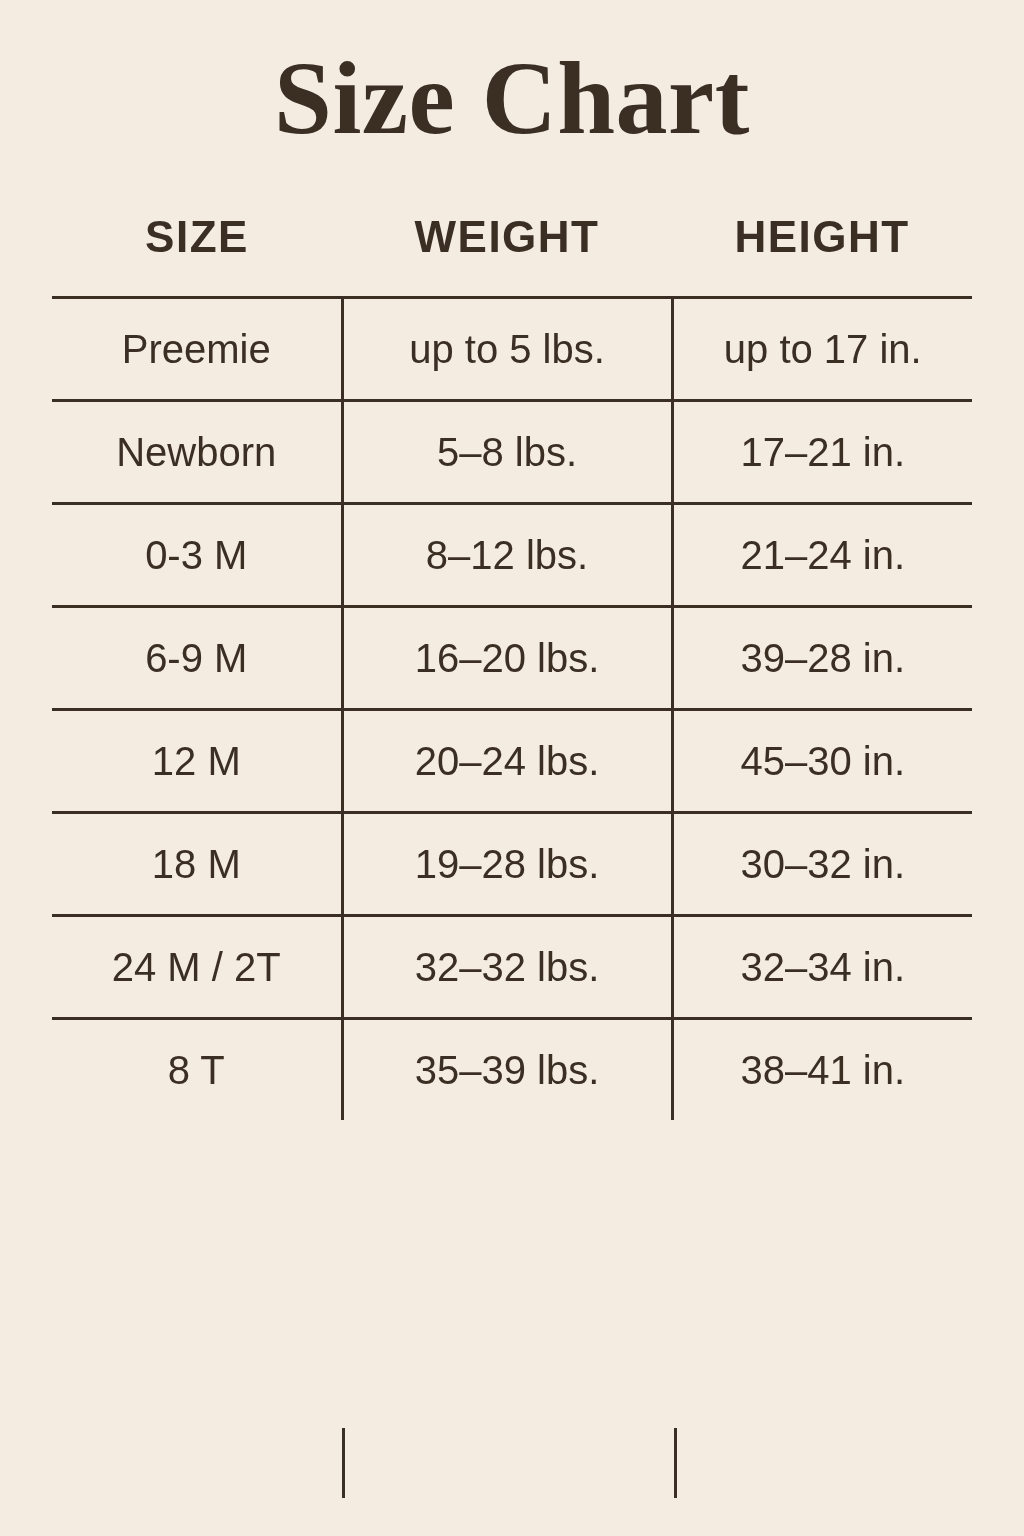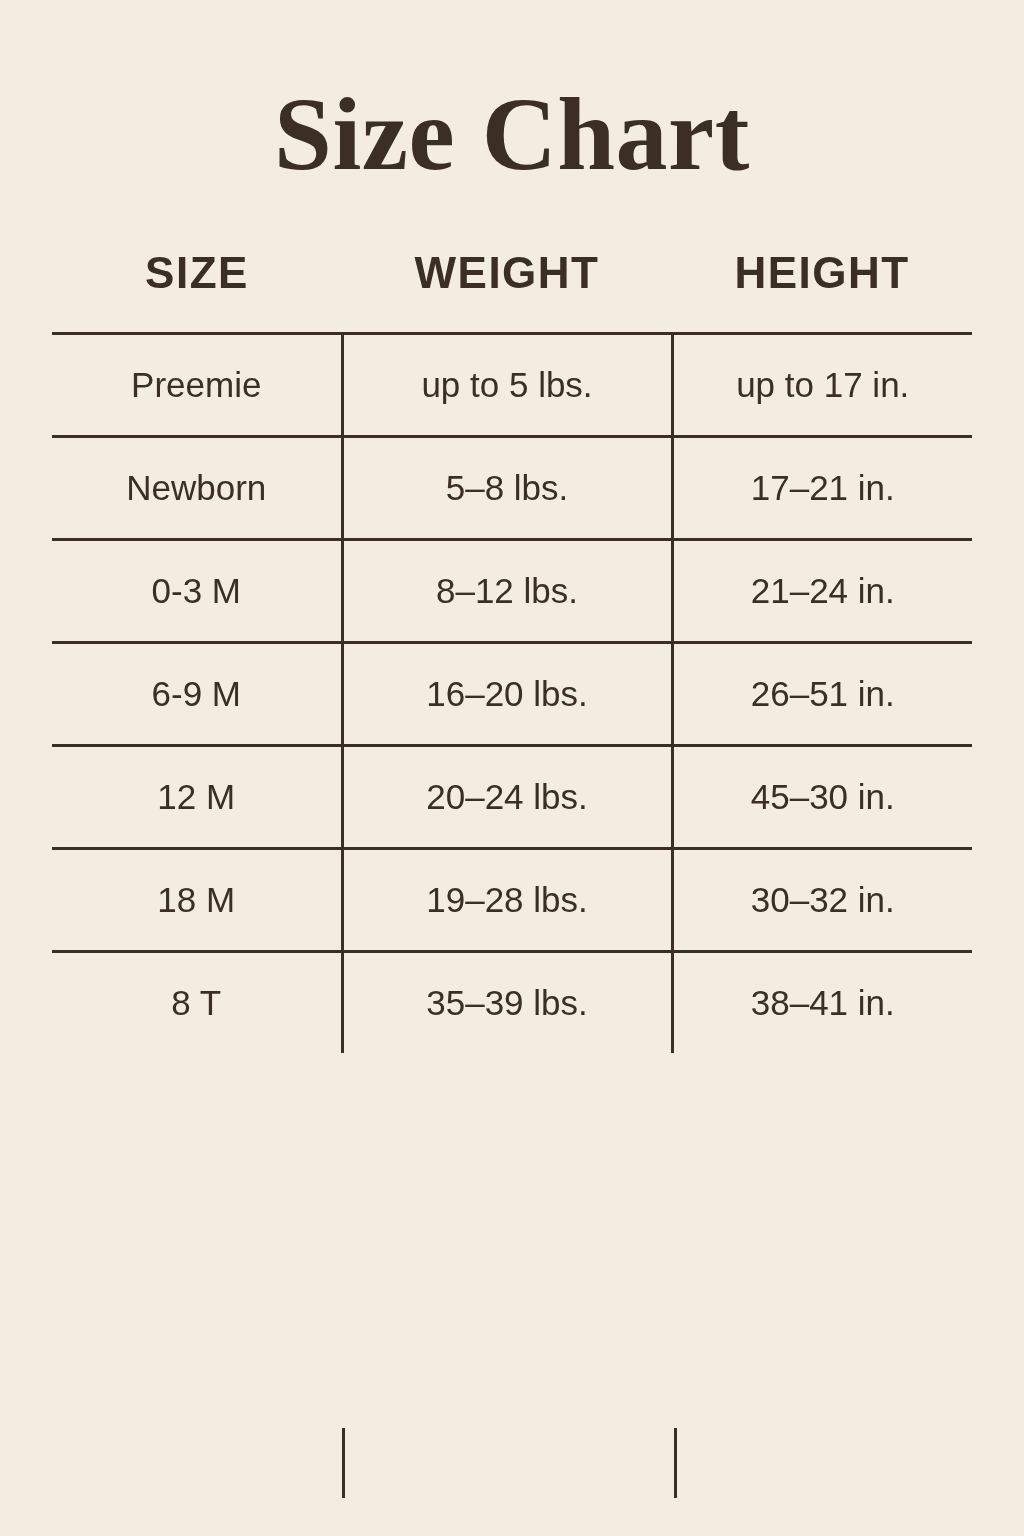--- a/index.html
+++ b/index.html
@@ -20,21 +20,21 @@
     box-sizing: border-box;
     position: relative;
   }
   .title {
     font-family: "Liberation Serif", serif;
     font-weight: bold;
     font-size: 104px;
     line-height: 1;
     text-align: center;
     color: #3b2f24;
-    padding-top: 82px;
+    padding-top: 46px;
     letter-spacing: 0.5px;
   }
   table.size-table {
     width: 920px;
     margin: 0 auto;
     margin-top: 62px;
     border-collapse: collapse;
     table-layout: fixed;
   }
   table.size-table th {
@@ -43,21 +43,21 @@
     letter-spacing: 1.5px;
     color: #3b2f24;
     padding: 0 0 34px 0;
     text-align: center;
     border: none;
   }
   table.size-table thead tr {
     border-bottom: 3px solid #3b2f24;
   }
   table.size-table td {
-    font-size: 35px;
+    font-size: 40px;
     font-weight: 400;
     text-align: center;
     color: #3b2f24;
     height: 100px;
     padding: 0;
     border-bottom: 3px solid #3b2f24;
   }
   table.size-table tbody tr:last-child td {
     border-bottom: none;
   }
@@ -110,31 +110,36 @@
         <td class="col-height">17–21 in.</td>
       </tr>
       <tr>
         <td class="col-size">0-3 M</td>
         <td class="col-weight">8–12 lbs.</td>
         <td class="col-height">21–24 in.</td>
       </tr>
       <tr>
         <td class="col-size">6-9 M</td>
         <td class="col-weight">16–20 lbs.</td>
-        <td class="col-height">26–51 in.</td>
+        <td class="col-height">39–28 in.</td>
       </tr>
       <tr>
         <td class="col-size">12 M</td>
         <td class="col-weight">20–24 lbs.</td>
         <td class="col-height">45–30 in.</td>
       </tr>
       <tr>
         <td class="col-size">18 M</td>
         <td class="col-weight">19–28 lbs.</td>
         <td class="col-height">30–32 in.</td>
+      </tr>
+      <tr>
+        <td class="col-size">24 M / 2T</td>
+        <td class="col-weight">32–32 lbs.</td>
+        <td class="col-height">32–34 in.</td>
       </tr>
       <tr>
         <td class="col-size">8 T</td>
         <td class="col-weight">35–39 lbs.</td>
         <td class="col-height">38–41 in.</td>
       </tr>
     </tbody>
   </table>
 
   <div class="vline" style="left:342px; top:1428px; height:70px;"></div>

